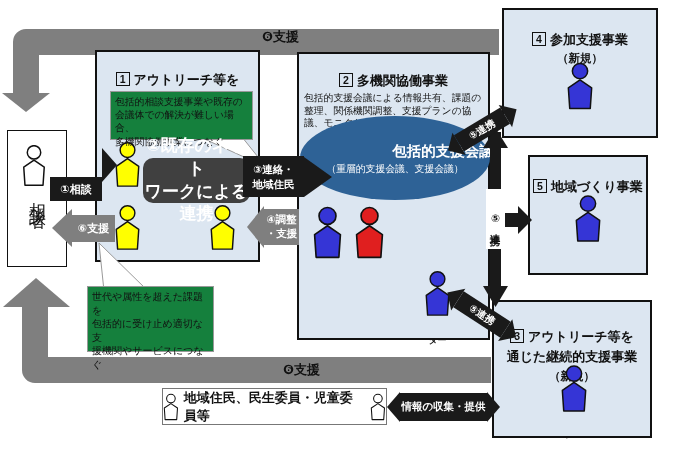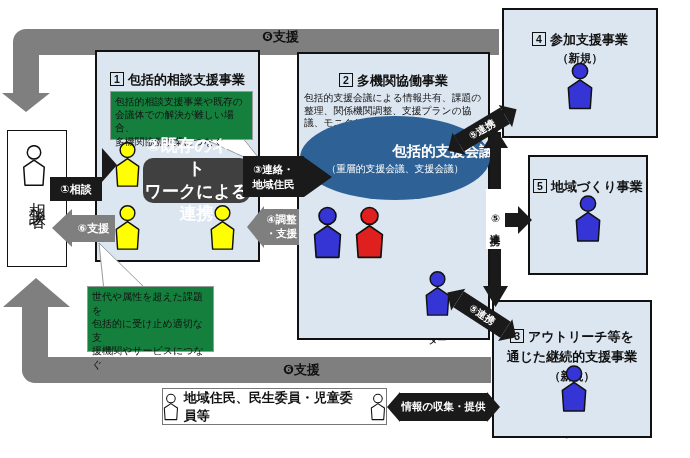--- a/index.html
+++ b/index.html
@@ -58,21 +58,21 @@
 
   <div class="box" style="left:7px;top:130px;width:60px;height:137px;background:#fff;border-width:1.5px;"></div>
   <svg class="person" style="left:21px;top:145px;z-index:3;" width="26" height="41" viewBox="0 0 30 50">
     <circle class="ft" cx="15" cy="9" r="8.2" stroke="#111" stroke-width="1.8" fill="#ffffff"></circle>
     <polygon class="ft" points="15,18.5 27.5,27 26,49 4,49 2.5,27" stroke="#111" stroke-width="1.8" stroke-linejoin="round" fill="#ffffff"></polygon>
   </svg>
   <div class="vtext lbl" style="left:26px;top:189px;">相談者</div>
 
   <div class="box" style="left:95px;top:50px;width:165px;height:212px;">
     <div class="box-title">
-      <span class="sqnum">1</span><span>包括的相談支援事業</span>
+      <span class="sqnum">1</span><span>アウトリーチ等を</span>
     </div>
     <div class="box-sub">（各分野別相談窓口）</div>
   </div>
 
   <div class="box" style="left:297px;top:52px;width:193px;height:288px;border-width:2.5px;">
     <div class="box-title" style="margin-top:3px;">
       <span class="sqnum">2</span><span>多機関協働事業</span>
     </div>
     <div style="font-size:9.8px;line-height:1.3;margin:2px 5px 0 5px;">包括的支援会議による情報共有、課題の整理、関係機関調整、支援プランの協議、モニタリング</div>
   </div>

